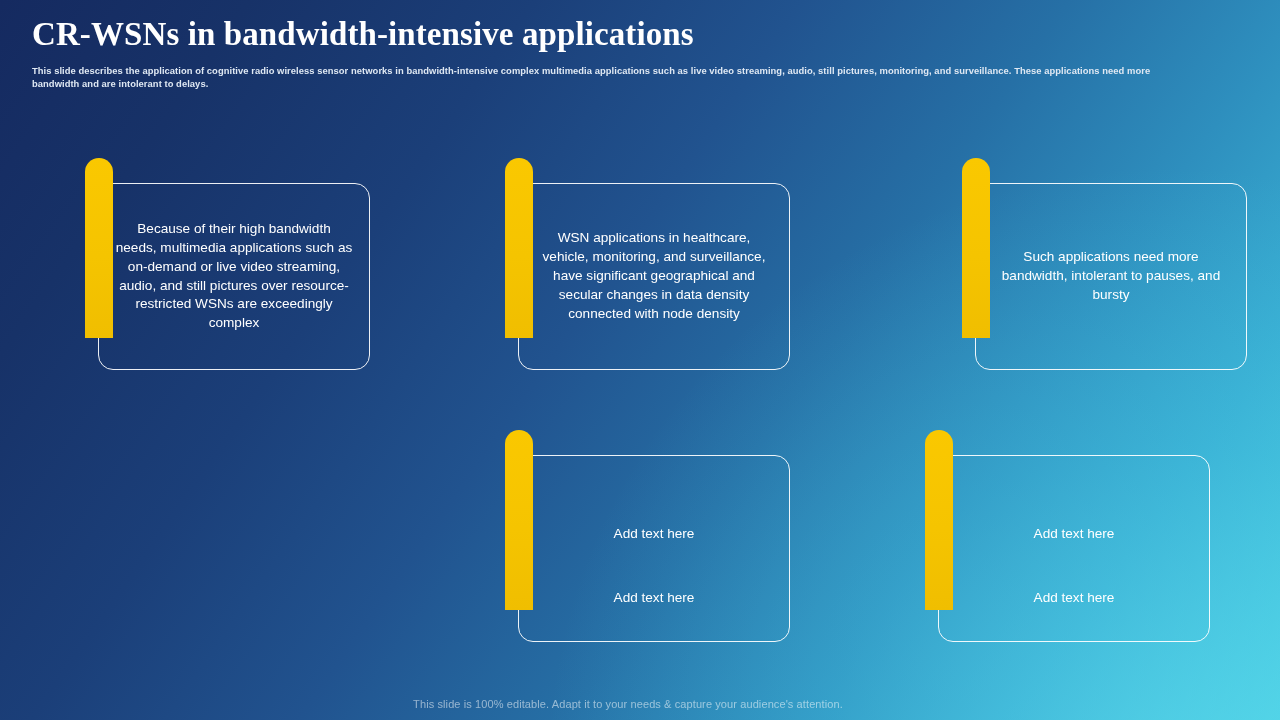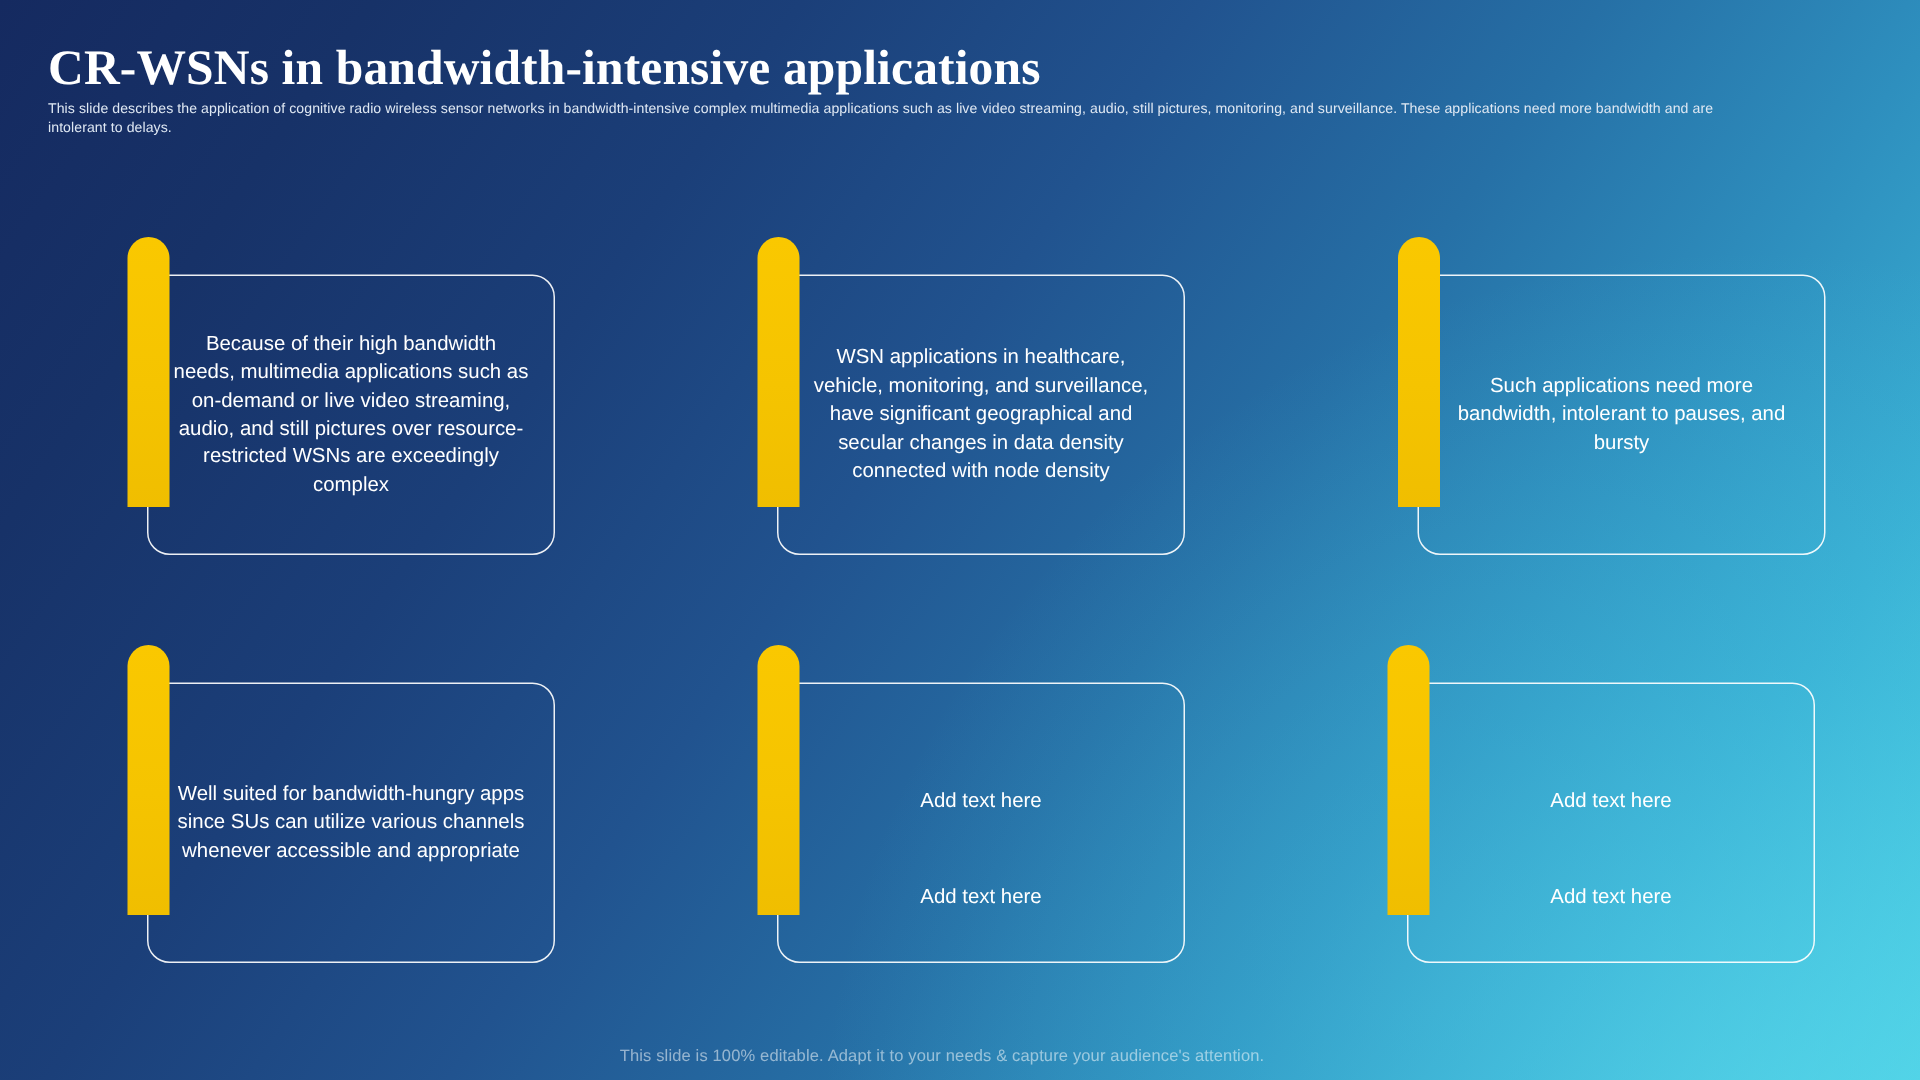--- a/index.html
+++ b/index.html
@@ -46,38 +46,39 @@
     height: 760px;
     background: radial-gradient(ellipse at 70% 80%, rgba(90,215,235,0.55) 0%, rgba(70,200,228,0.28) 38%, rgba(70,200,228,0.0) 70%);
     pointer-events: none;
   }
 
   
   .header {
     position: absolute;
     left: 0; top: 0;
     width: 1196px;
-    padding: 28px 30px 0 32px;
+    padding: 16px 30px 0 32px;
     z-index: 3;
   }
 
   .slide-title {
     font-family: "Liberation Serif", serif;
     font-size: 33px;
     font-weight: 700;
     color: #ffffff;
     letter-spacing: 0.1px;
     line-height: 1.12;
     white-space: nowrap;
   }
 
   .slide-subtitle {
+    margin-top: 11px;
     font-family: "Liberation Sans", sans-serif;
     font-size: 9.4px;
-    font-weight: 400;
+    font-weight: 700;
     color: #dfe8f3;
     line-height: 1.42;
     max-width: 1222px;
     letter-spacing: 0.06px;
   }
 
   
   .grid {
     position: absolute;
     left: 0; top: 0;
@@ -88,21 +89,21 @@
 
   .card {
     position: absolute;
     width: 272px;
     height: 192px;
   }
 
   
   .card.c1 { left: 85px;  top: 178px; padding-left: 32px; }
   .card.c2 { left: 505px; top: 178px; }
-  .card.c3 { left: 932px; top: 178px; }
+  .card.c3 { left: 962px; top: 178px; }
   .card.c4 { left: 85px;  top: 450px; }
   .card.c5 { left: 505px; top: 450px; }
   .card.c6 { left: 925px; top: 450px; }
 
   
   .card-frame {
     position: absolute;
     left: 13px;
     top: 5px;
     width: 272px;
@@ -190,27 +191,20 @@
     </div>
 
     <div class="card c3">
       <div class="card-frame"></div>
       <div class="card-bar"></div>
       <div class="card-text">
         <span class="line">Such applications need more bandwidth, intolerant to pauses, and bursty</span>
       </div>
     </div>
 
-    <div class="card c4">
-      <div class="card-frame"></div>
-      <div class="card-bar"></div>
-      <div class="card-text">
-        <span class="line">Well suited for bandwidth-hungry apps since SUs can utilize various channels whenever accessible and appropriate</span>
-      </div>
-    </div>
 
     <div class="card c5">
       <div class="card-frame"></div>
       <div class="card-bar"></div>
       <div class="card-text placeholder">
         <span class="line">Add text here</span>
         <span class="line">Add text here</span>
       </div>
     </div>
 

